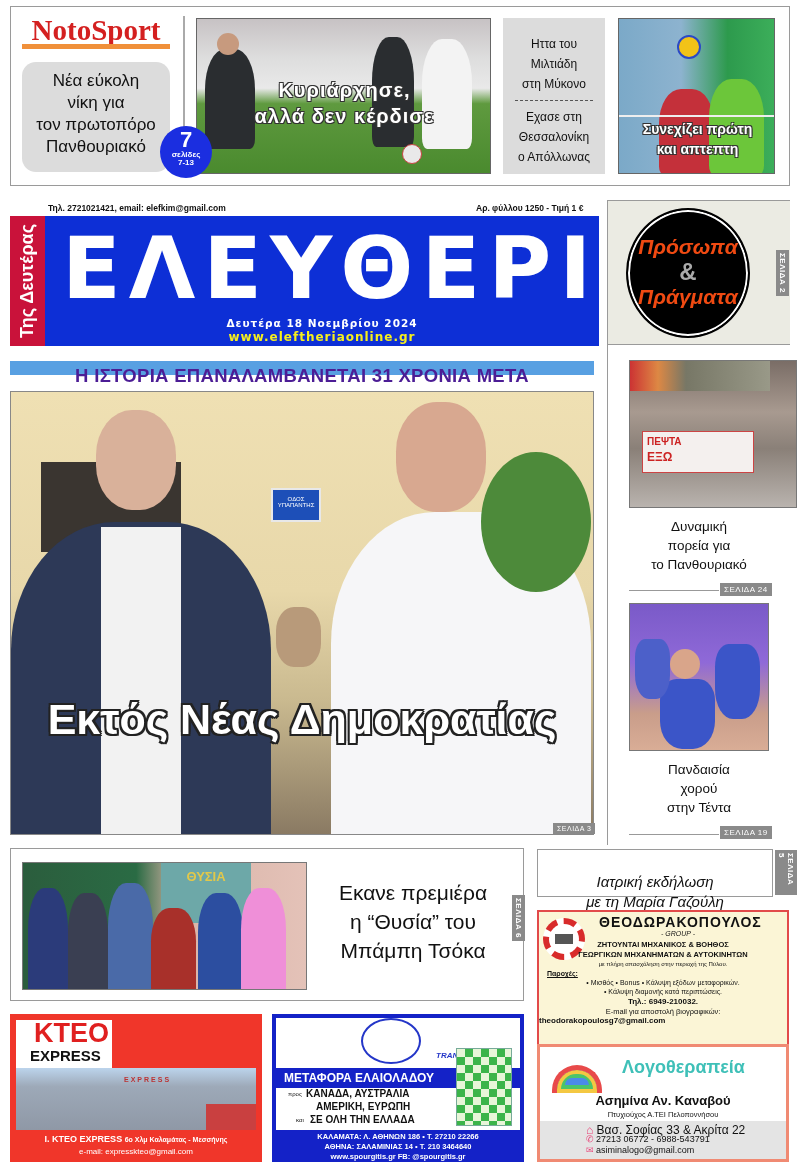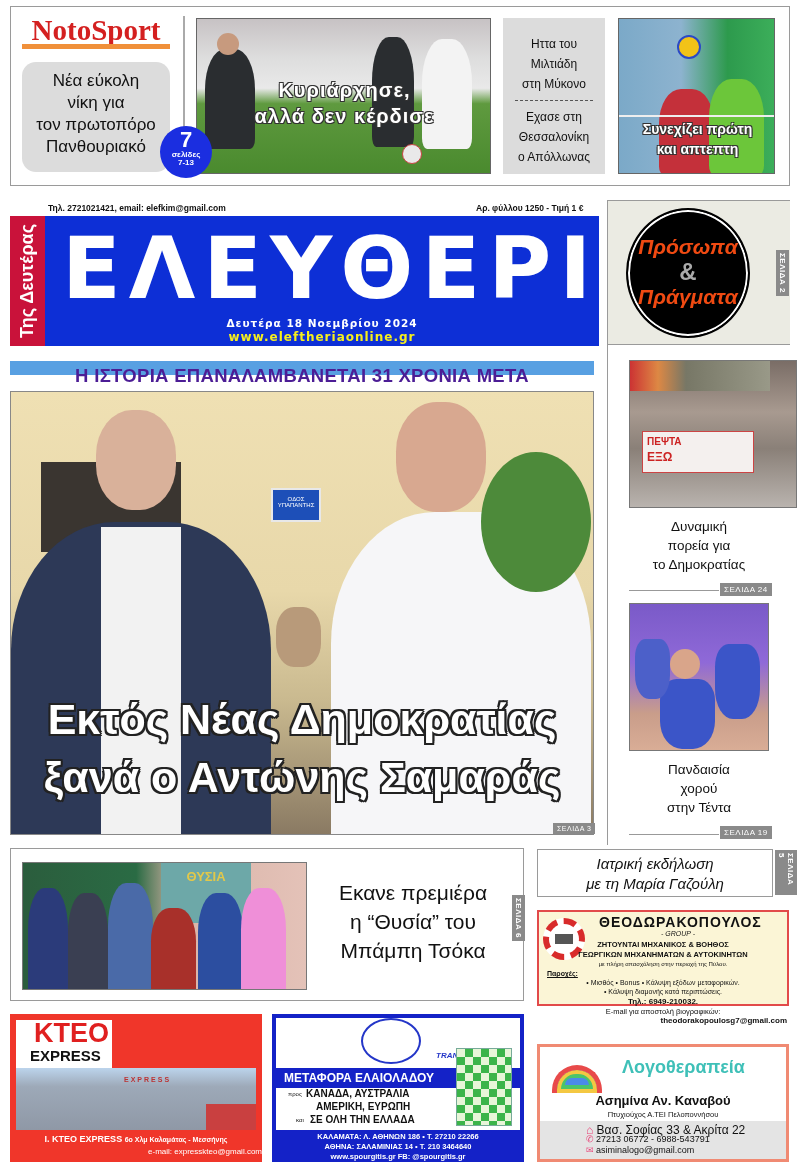--- a/index.html
+++ b/index.html
@@ -41,23 +41,23 @@
 .rule{position:absolute;height:1px;background:#999}
 #photo-dance{left:629px;top:603px;width:140px;height:148px;background:linear-gradient(180deg,#7a5ac8 0%,#8f69d8 40%,#c99d8a 75%,#d9ad96 100%);border:1px solid #777;overflow:hidden}
 
 #kicker{left:10px;top:361px;width:584px;height:14px;background:#58a0e2;color:#4c1d95;font-weight:bold;font-size:18.5px;text-align:center;line-height:30px;letter-spacing:.3px}
 #lead-photo{left:10px;top:391px;width:584px;height:444px;background:linear-gradient(180deg,#efe0b3 0%,#e8d8aa 45%,#c9b98f 70%,#8a7a63 100%);overflow:hidden;border:1px solid #888}
 #headline{left:10px;top:690px;width:584px;text-align:center;color:#fff;font-size:43px;font-weight:bold;line-height:58px;text-shadow:-2px -2px 0 #222,2px -2px 0 #222,-2px 2px 0 #222,2px 2px 0 #222,0 2px 0 #222,2px 0 0 #222}
 
 #theatre-box{left:10px;top:848px;width:514px;height:153px;border:1px solid #9a9a9a}
 #photo-theatre{left:22px;top:862px;width:285px;height:128px;background:linear-gradient(90deg,#2b5d3d 0%,#2a6b44 40%,#d9b4a8 55%,#e4c2b8 100%);border:1px solid #777;overflow:hidden}
 #theatre-title{left:318px;top:878px;width:190px;font-size:21px;line-height:29px;text-align:center}
-#medical-box{left:537px;top:849px;width:236px;height:48px;border:1px solid #9a9a9a;text-align:center;font-style:italic;font-size:15px;line-height:20px;padding-top:4px}
-
-#ad-theo{left:537px;top:910px;width:252px;height:96px;background:#fbf5d6;border:2px solid #e24a4a;padding:6px}
+#medical-box{left:537px;top:849px;width:236px;height:48px;border:1px solid #9a9a9a;text-align:center;font-style:italic;font-size:15px;line-height:20px;padding-top:22px}
+
+#ad-theo{left:537px;top:910px;width:252px;height:137px;background:#fbf5d6;border:2px solid #e24a4a;padding:6px}
 #ad-kteo{left:10px;top:1014px;width:252px;height:148px;background:#f0362a}
 #ad-spourg{left:272px;top:1014px;width:252px;height:148px;background:#1422c7}
 #ad-logo{left:537px;top:1044px;width:252px;height:118px;border:3px solid #f08a73;background:#fff}
 .t{position:absolute;white-space:nowrap}
 </style>
 </head>
 <body>
 
 <div id="sports" class="abs"></div>
 <div id="noto-logo" class="abs">NotoSport</div>
@@ -125,21 +125,21 @@
 <div id="photo-march" class="abs">
   <div style="position:absolute;left:0;top:0;width:140px;height:30px;background:linear-gradient(90deg,#c33 0%,#d84 20%,#776 40%,#998 100%)"></div>
   <div class="banner">
     <div class="t" style="left:4px;top:4px;color:#c22;font-size:10px;font-weight:bold">ΠΕΨΤΑ</div>
     <div class="t" style="left:4px;top:18px;color:#c22;font-size:12px;font-weight:bold">ΕΞΩ</div>
   </div>
 </div>
 <div class="r-caption" style="left:629px;top:517px">
   <div>Δυναμική</div>
   <div>πορεία για</div>
-  <div>το Δημοκρατίας</div>
+  <div>το Πανθουριακό</div>
 </div>
 <div class="rule" style="left:629px;top:590px;width:90px"></div>
 <div class="page-tag" style="left:720px;top:583px">ΣΕΛΙΔΑ 24</div>
 
 <div id="photo-dance" class="abs">
   <div class="player" style="left:40px;top:45px;width:30px;height:30px;border-radius:50%;background:#d9a58a"></div>
   <div class="player" style="left:30px;top:75px;width:55px;height:70px;background:#3b55c8;border-radius:30% 30% 40% 40%"></div>
   <div class="player" style="left:85px;top:40px;width:45px;height:75px;background:#3b55c8;border-radius:30% 30% 40% 40%"></div>
   <div class="player" style="left:5px;top:35px;width:35px;height:60px;background:#4c60c9;border-radius:30% 30% 40% 40%"></div>
 </div>
@@ -161,21 +161,20 @@
   <div style="position:absolute;left:85px;top:18px;width:80px;height:100px;border-radius:45%;background:#d9b19a"></div>
   <div style="position:absolute;left:0;top:130px;width:260px;height:320px;background:#2d3957;border-radius:40% 40% 0 0"></div>
   <div style="position:absolute;left:90px;top:135px;width:80px;height:310px;background:#f2f2f2"></div>
   <div style="position:absolute;left:385px;top:10px;width:90px;height:110px;border-radius:45%;background:#d8a890"></div>
   <div style="position:absolute;left:320px;top:120px;width:260px;height:330px;background:#f6f6f8;border-radius:40% 40% 0 0"></div>
   <div style="position:absolute;left:470px;top:60px;width:110px;height:140px;background:#4d8a3a;border-radius:50%"></div>
   <div style="position:absolute;left:265px;top:215px;width:45px;height:60px;background:#b89a7a;border-radius:40%"></div>
 </div>
 <div id="headline" class="abs">
   <div>Εκτός Νέας Δημοκρατίας</div>
-  <div>ξανά ο Αντώνης Σαμαράς</div>
 </div>
 <div class="page-tag" style="left:553px;top:823px;font-size:7px">ΣΕΛΙΔΑ 3</div>
 
 <div id="theatre-box" class="abs"></div>
 <div id="photo-theatre" class="abs">
   <div style="position:absolute;left:138px;top:0;width:90px;height:60px;background:#6da8a8;color:#e2c84a;font-size:13px;font-weight:bold;text-align:center;padding-top:6px">ΘΥΣΙΑ</div>
   <div style="position:absolute;left:5px;top:25px;width:40px;height:103px;background:#2b3b7a;border-radius:40% 40% 0 0"></div>
   <div style="position:absolute;left:45px;top:30px;width:40px;height:98px;background:#3a3f52;border-radius:40% 40% 0 0"></div>
   <div style="position:absolute;left:85px;top:20px;width:45px;height:108px;background:#4a6aa8;border-radius:40% 40% 0 0"></div>
   <div style="position:absolute;left:128px;top:45px;width:45px;height:83px;background:#a8302a;border-radius:40% 40% 0 0"></div>
@@ -202,34 +201,34 @@
   <div class="t" style="left:60px;top:2px;font-size:14px;font-weight:bold;letter-spacing:1px">ΘΕΟΔΩΡΑΚΟΠΟΥΛΟΣ</div>
   <div class="t" style="left:122px;top:18px;font-size:7px;font-style:italic">- GROUP -</div>
   <div class="t" style="left:0;width:248px;text-align:center;top:28px;font-size:7.5px;font-weight:bold">ΖΗΤΟΥΝΤΑΙ ΜΗΧΑΝΙΚΟΣ &amp; ΒΟΗΘΟΣ</div>
   <div class="t" style="left:0;width:248px;text-align:center;top:38px;font-size:7.5px;font-weight:bold">ΓΕΩΡΓΙΚΩΝ ΜΗΧΑΝΗΜΑΤΩΝ &amp; ΑΥΤΟΚΙΝΗΤΩΝ</div>
   <div class="t" style="left:0;width:248px;text-align:center;top:49px;font-size:6px">με πλήρη απασχόληση στην περιοχή της Πύλου.</div>
   <div class="t" style="left:8px;top:58px;font-size:7px;font-weight:bold;text-decoration:underline">Παροχές:</div>
   <div class="t" style="left:0;width:248px;text-align:center;top:67px;font-size:7px">• Μισθός • Bonus • Κάλυψη εξόδων μεταφορικών.</div>
   <div class="t" style="left:0;width:248px;text-align:center;top:76px;font-size:7px">• Κάλυψη διαμονής κατά περιπτώσεις.</div>
   <div class="t" style="left:0;width:248px;text-align:center;top:85px;font-size:8px;font-weight:bold">Τηλ.: 6949-210032.</div>
   <div class="t" style="left:0;width:248px;text-align:center;top:95px;font-size:7.5px">E-mail για αποστολή βιογραφικών:</div>
-  <div class="t" style="left:0;width:248px;text-align:right;top:104px;font-size:8px;font-weight:bold">theodorakopoulosg7@gmail.com</div>
+  <div class="t" style="left:0;width:248px;text-align:left;top:104px;font-size:8px;font-weight:bold">theodorakopoulosg7@gmail.com</div>
 </div>
 
 <div id="ad-kteo" class="abs">
   <div style="position:absolute;left:6px;top:6px;width:96px;height:48px;background:#fff">
     <div class="t" style="left:18px;top:-2px;color:#e02020;font-size:27px;font-weight:bold">ΚΤΕΟ</div>
     <div class="t" style="left:14px;top:27px;color:#111;font-size:15px;font-weight:bold">EXPRESS</div>
   </div>
   <div style="position:absolute;left:6px;top:54px;width:240px;height:62px;background:linear-gradient(180deg,#bcd4ec 0%,#9da9b8 30%,#8f98a6 100%)">
     <div class="t" style="left:108px;top:8px;color:#b33;font-size:7px;font-weight:bold;letter-spacing:2px">EXPRESS</div>
     <div style="position:absolute;left:190px;top:36px;width:50px;height:26px;background:#c94040"></div>
   </div>
   <div class="t" style="left:0;width:252px;text-align:center;top:120px;color:#fff;font-size:9px;font-weight:bold"><span>I. ΚΤΕΟ EXPRESS</span> <span style="font-size:7px">6ο Χλμ Καλαμάτας - Μεσσήνης</span></div>
-  <div class="t" style="left:0;width:252px;text-align:right;top:133px;color:#fff;font-size:8px">e-mail: expresskteo@gmail.com</div>
+  <div class="t" style="left:0;width:252px;text-align:center;top:133px;color:#fff;font-size:8px">e-mail: expresskteo@gmail.com</div>
 </div>
 
 <div id="ad-spourg" class="abs">
   <div style="position:absolute;left:4px;top:4px;width:244px;height:50px;background:#fff">
     <div style="position:absolute;left:85px;top:0;width:60px;height:46px;border-radius:50%;border:2px solid #2436c8"></div>
     <div class="t" style="left:160px;top:33px;color:#2436c8;font-size:8px;font-style:italic;font-weight:bold">TRANS</div>
   </div>
   <div class="t" style="left:12px;top:57px;color:#fff;font-size:12px;font-weight:bold">ΜΕΤΑΦΟΡΑ ΕΛΑΙΟΛΑΔΟΥ</div>
   <div style="position:absolute;left:4px;top:74px;width:244px;height:42px;background:#fff">
     <div class="t" style="left:12px;top:3px;font-size:6px">προς</div>

